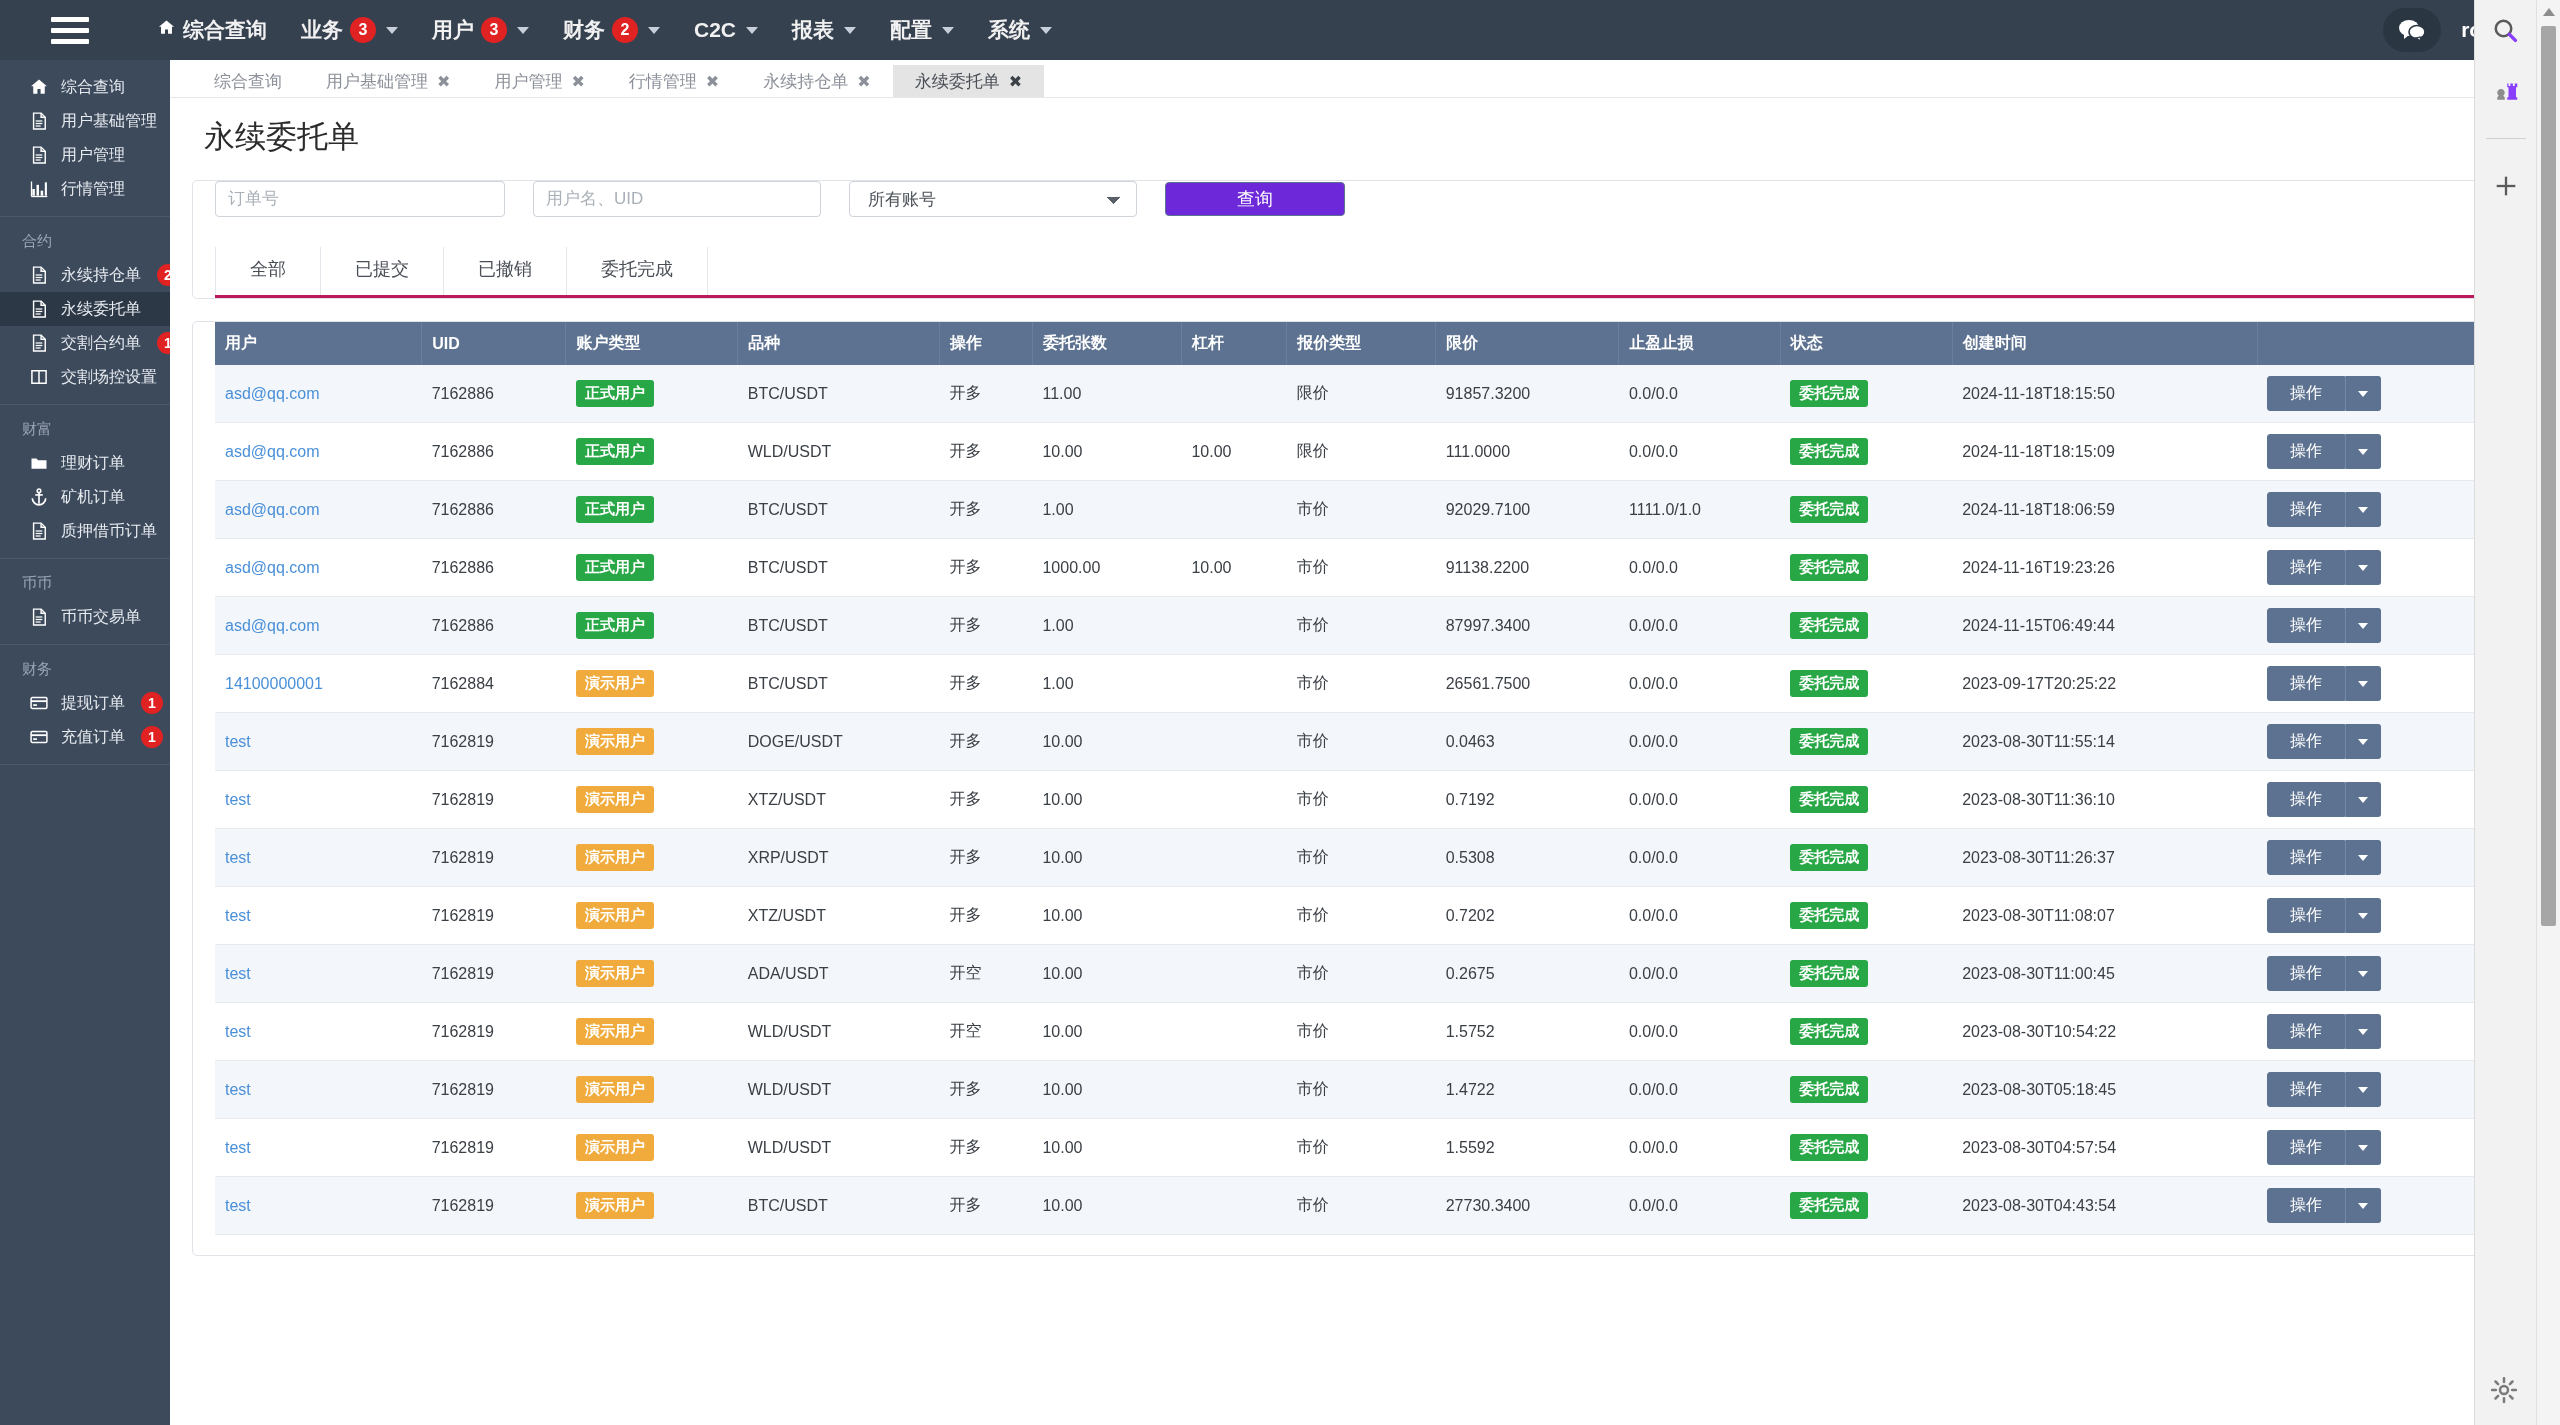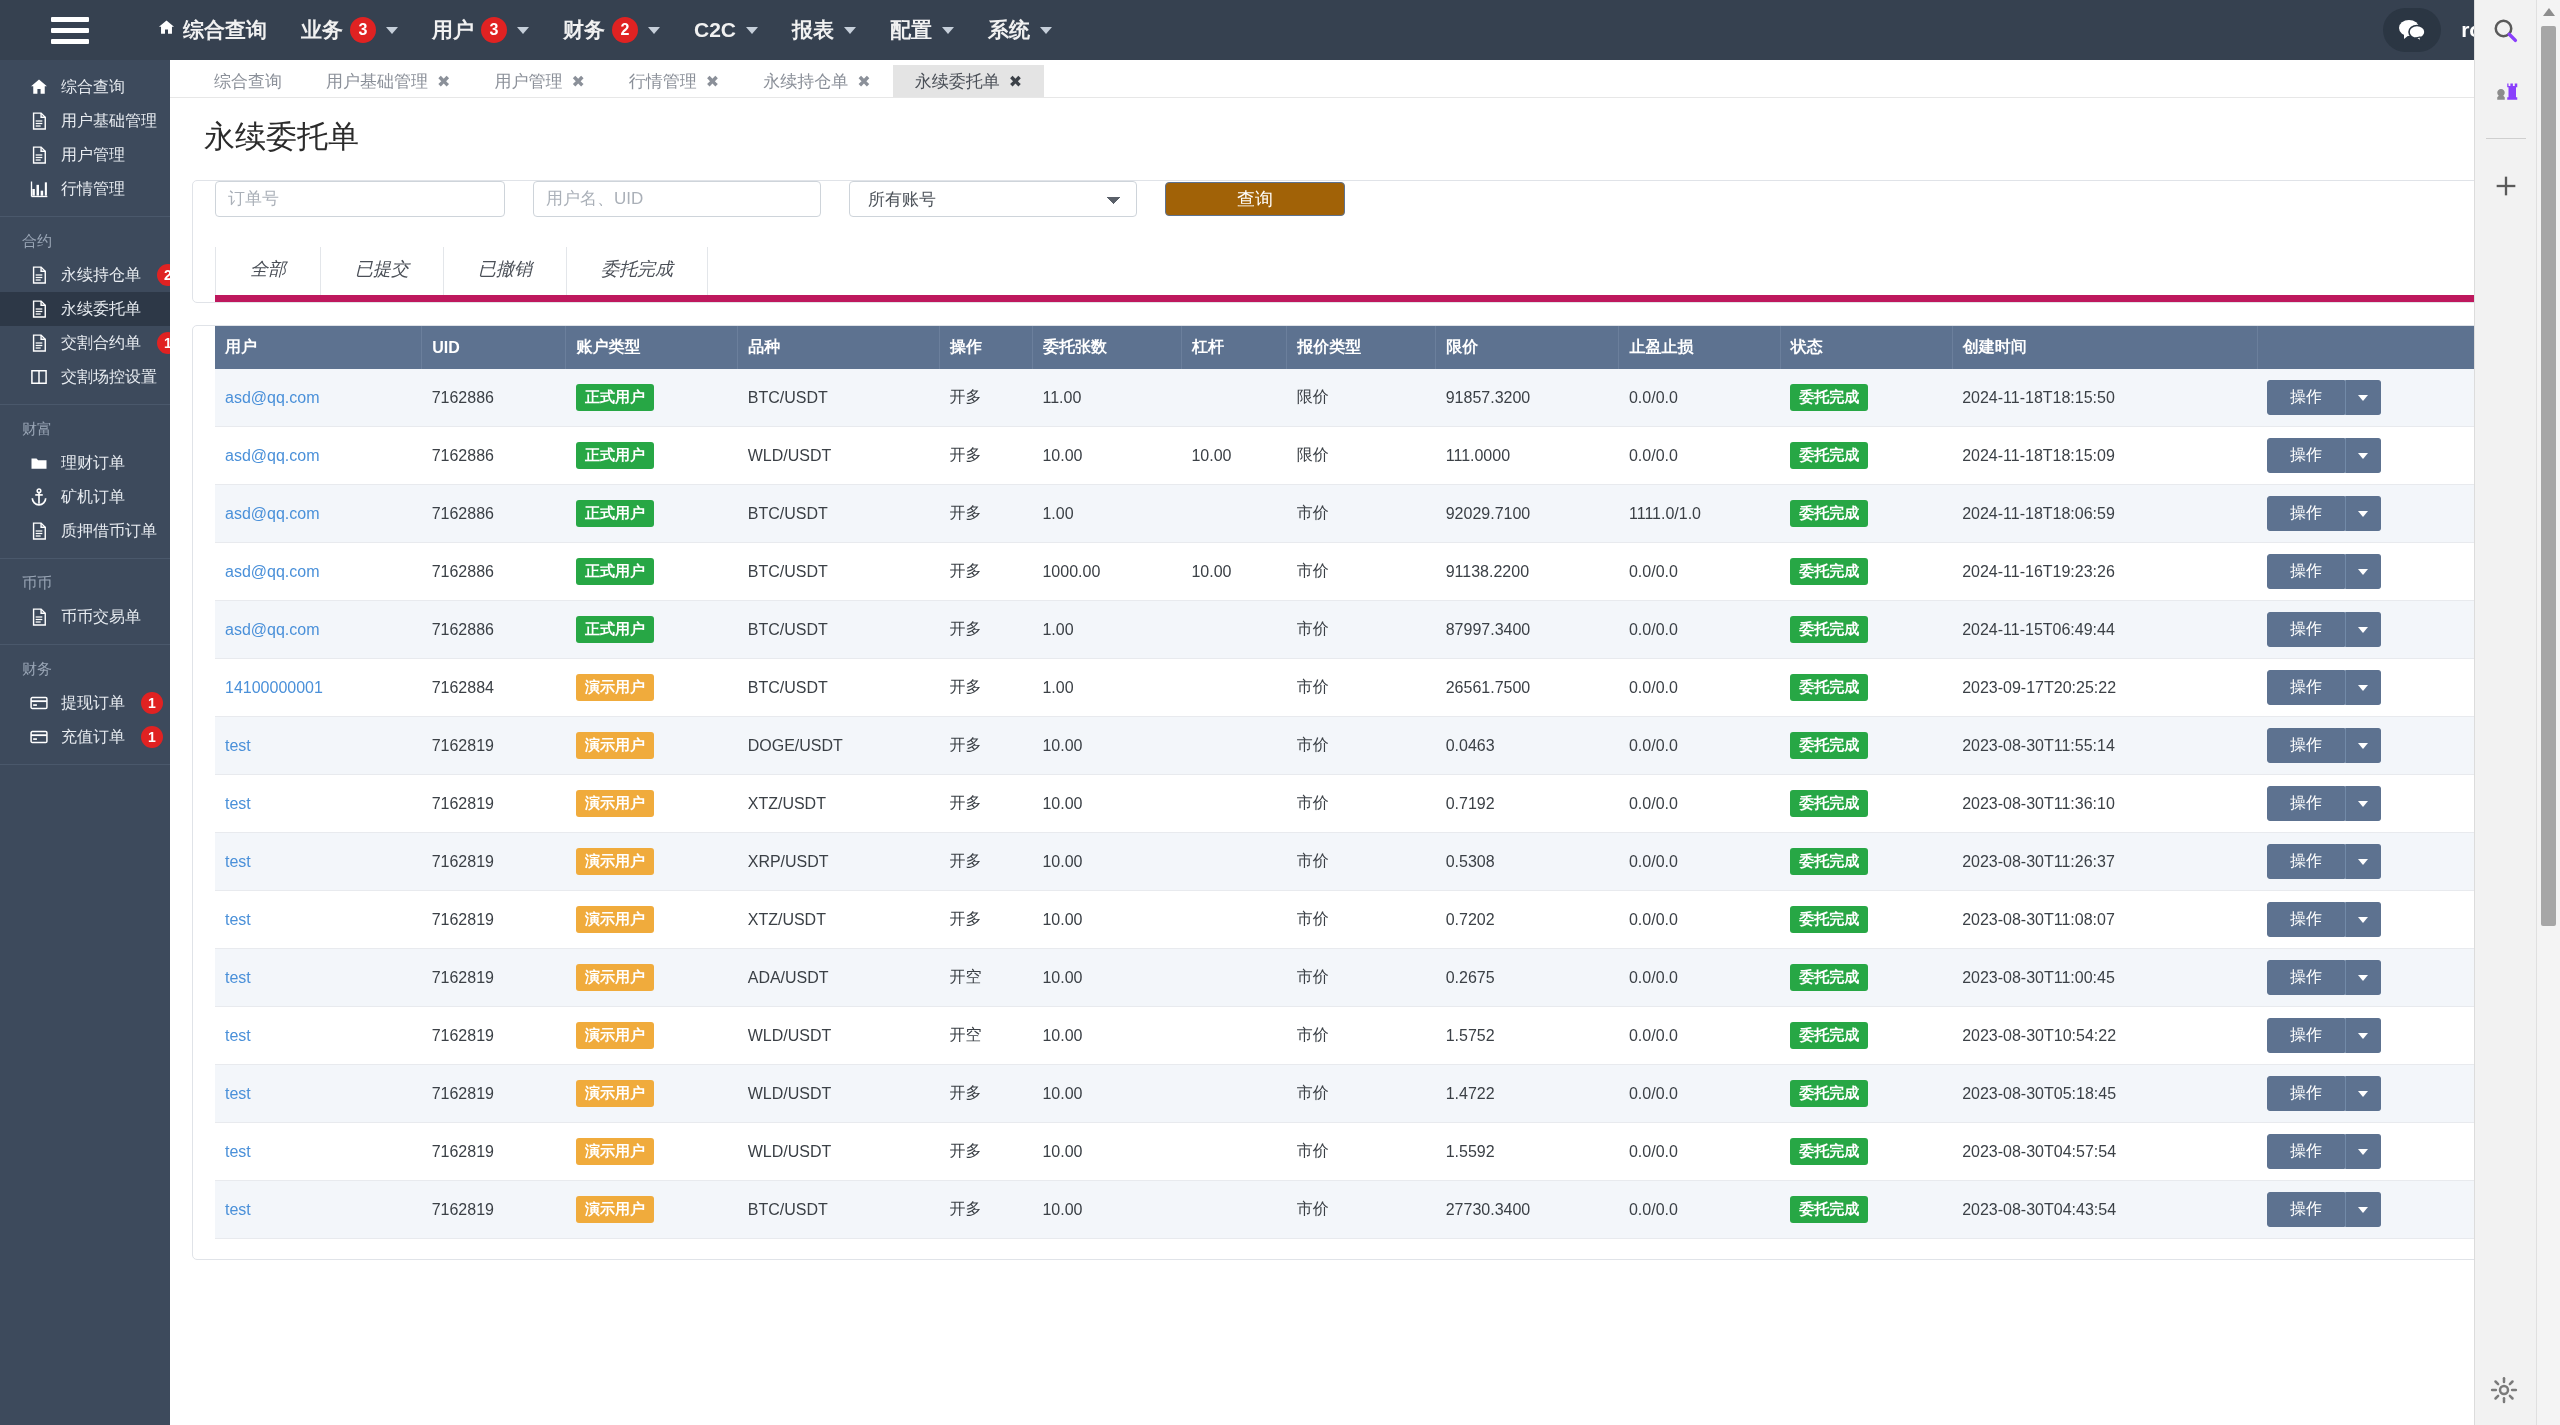--- a/index.html
+++ b/index.html
@@ -92,24 +92,24 @@
   .f-input.user { width: 288px; }
   .f-select {
     width: 288px; height: 36px; border: 1px solid #ced4da; border-radius: 4px;
     background: #fff; font-size: 17px; color: #4b5158; padding: 0 18px; font-family: inherit;
     appearance: none; background-image:
       linear-gradient(45deg, transparent 50%, #5a6069 50%), linear-gradient(135deg, #5a6069 50%, transparent 50%);
     background-position: calc(100% - 22px) 15px, calc(100% - 15px) 15px;
     background-size: 7px 7px, 7px 7px; background-repeat: no-repeat;
   }
   .btn-query {
-    width: 180px; height: 34px; background: #a16207; border: 1px solid #5d7290; color: #fff;
+    width: 180px; height: 34px; background: #6d28d9; border: 1px solid #5d7290; color: #fff;
     font-size: 18px; border-radius: 4px; cursor: pointer; font-family: inherit;
   }
-  .subtabs { display: flex; padding: 14px 22px 0 22px; border-bottom: 7px solid #be185d; margin: 16px 22px 0 22px; padding-left: 0; font-style: italic; }
+  .subtabs { display: flex; padding: 14px 22px 0 22px; border-bottom: 3px solid #be185d; margin: 16px 22px 0 22px; padding-left: 0; }
   .subtab {
     padding: 10px 34px 14px 34px; font-size: 18px; color: #4a4f57; cursor: pointer;
     border-right: 1px solid #e3e6ea; white-space: nowrap;
   }
   .subtab:first-child { border-left: 1px solid #e3e6ea; }
 
   
   .tbl-wrap { padding: 0 22px 20px 22px; }
   table.grid { width: 100%; border-collapse: collapse; font-size: 16px; }
   table.grid thead th {

